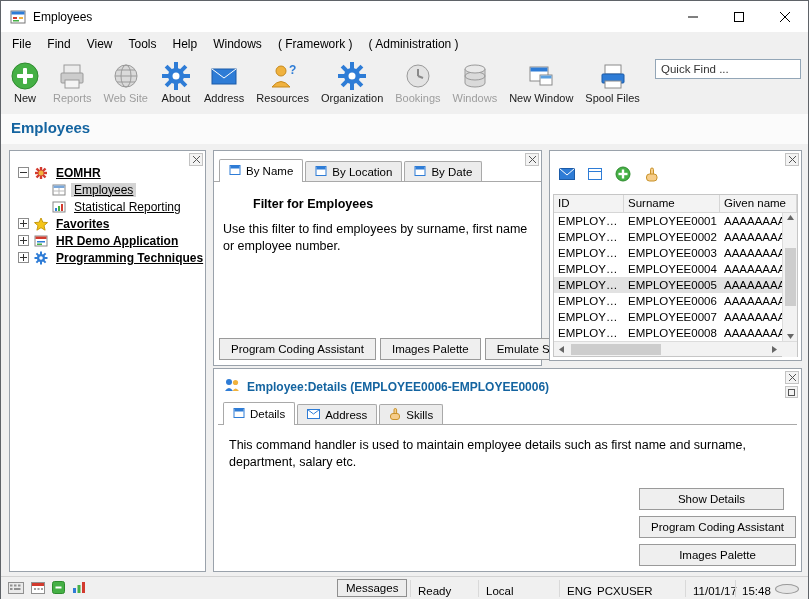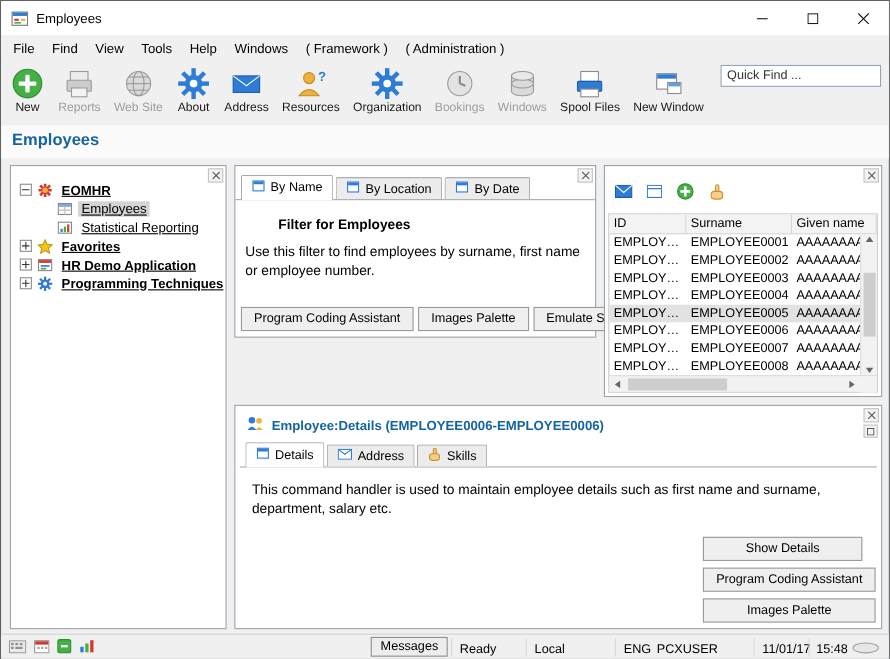--- a/index.html
+++ b/index.html
@@ -37,21 +37,21 @@
   .page-heading span { position:absolute; left:10px; top:5px; font-size:15px; font-weight:bold; color:#1464a0; }
 
   
   .panel { position:absolute; background:#fff; border:1px solid #9aa2ab; }
   .panel-x { position:absolute; top:2px; right:2px; width:14px; height:13px; display:flex;
              align-items:center; justify-content:center; background:#f3f3f3; border:1px solid #c3c3c3; z-index:5; }
   .panel-restore { position:absolute; top:17px; right:3px; width:13px; height:12px; display:flex;
              align-items:center; justify-content:center; background:#f3f3f3; border:1px solid #c3c3c3; z-index:5; }
 
   .tree-panel    { left:8px;   top:149px; width:197px; height:422px; }
-  .filter-panel  { left:212px; top:149px; width:329px; height:157px; }
+  .filter-panel  { left:212px; top:149px; width:329px; height:216px; }
   .list-panel    { left:548px; top:149px; width:253px; height:211px; }
   .details-panel { left:212px; top:367px; width:589px; height:204px; }
 
   
   .tree { padding-top:13px; }
   .tree-item { display:flex; align-items:center; height:17px; white-space:nowrap;text-decoration:underline; }
   .tree-item.lvl0 { padding-left:8px; }
   .tree-item.lvl1 { padding-left:42px; }
   .expander { width:11px; height:11px; border:1px solid #8c8c8c; background:#fff;
               display:flex; align-items:center; justify-content:center; margin-right:5px; flex:none; }
@@ -273,37 +273,37 @@
             <path d="M5 8 v14 a10 4 0 0 0 20 0 v-14" fill="#dadada" stroke="#9a9a9a"></path>
             <ellipse cx="15" cy="15" rx="10" ry="4" fill="none" stroke="#9a9a9a"></ellipse>
             <ellipse cx="15" cy="8" rx="10" ry="4" fill="#e9e9e9" stroke="#9a9a9a"></ellipse>
           </svg>
       </span>
       <span class="tb-label">Windows</span>
     </div>
     <div class="tb-item">
       <span class="tb-ico">
         <svg width="30" height="30">
-            <rect x="7" y="4" width="16" height="9" fill="#fff" stroke="#8a8a8a"></rect>
-            <rect x="4" y="13" width="22" height="9" rx="1" fill="#2e7cd6" stroke="#1b5ba8"></rect>
-            <rect x="7" y="20" width="16" height="7" fill="#fff" stroke="#8a8a8a"></rect>
-          </svg>
-      </span>
-      <span class="tb-label">Spool Files</span>
-    </div>
-    <div class="tb-item">
-      <span class="tb-ico">
-        <svg width="30" height="30">
             <rect x="4" y="6" width="18" height="14" fill="#fff" stroke="#8a8a8a"></rect>
             <rect x="4.5" y="6.5" width="17" height="4" fill="#2e7cd6"></rect>
             <rect x="14" y="14" width="12" height="10" fill="#fff" stroke="#8a8a8a"></rect>
             <rect x="14.5" y="14.5" width="11" height="3" fill="#5aa0e0"></rect>
           </svg>
       </span>
       <span class="tb-label">New Window</span>
+    </div>
+    <div class="tb-item">
+      <span class="tb-ico">
+        <svg width="30" height="30">
+            <rect x="7" y="4" width="16" height="9" fill="#fff" stroke="#8a8a8a"></rect>
+            <rect x="4" y="13" width="22" height="9" rx="1" fill="#2e7cd6" stroke="#1b5ba8"></rect>
+            <rect x="7" y="20" width="16" height="7" fill="#fff" stroke="#8a8a8a"></rect>
+          </svg>
+      </span>
+      <span class="tb-label">Spool Files</span>
     </div>
   </div>
   <input class="quickfind" value="Quick Find ..." style="">
 
   <div class="page-heading">
     <span>Employees</span>
   </div>
 
   <div class="panel tree-panel">
     <div class="panel-x">

